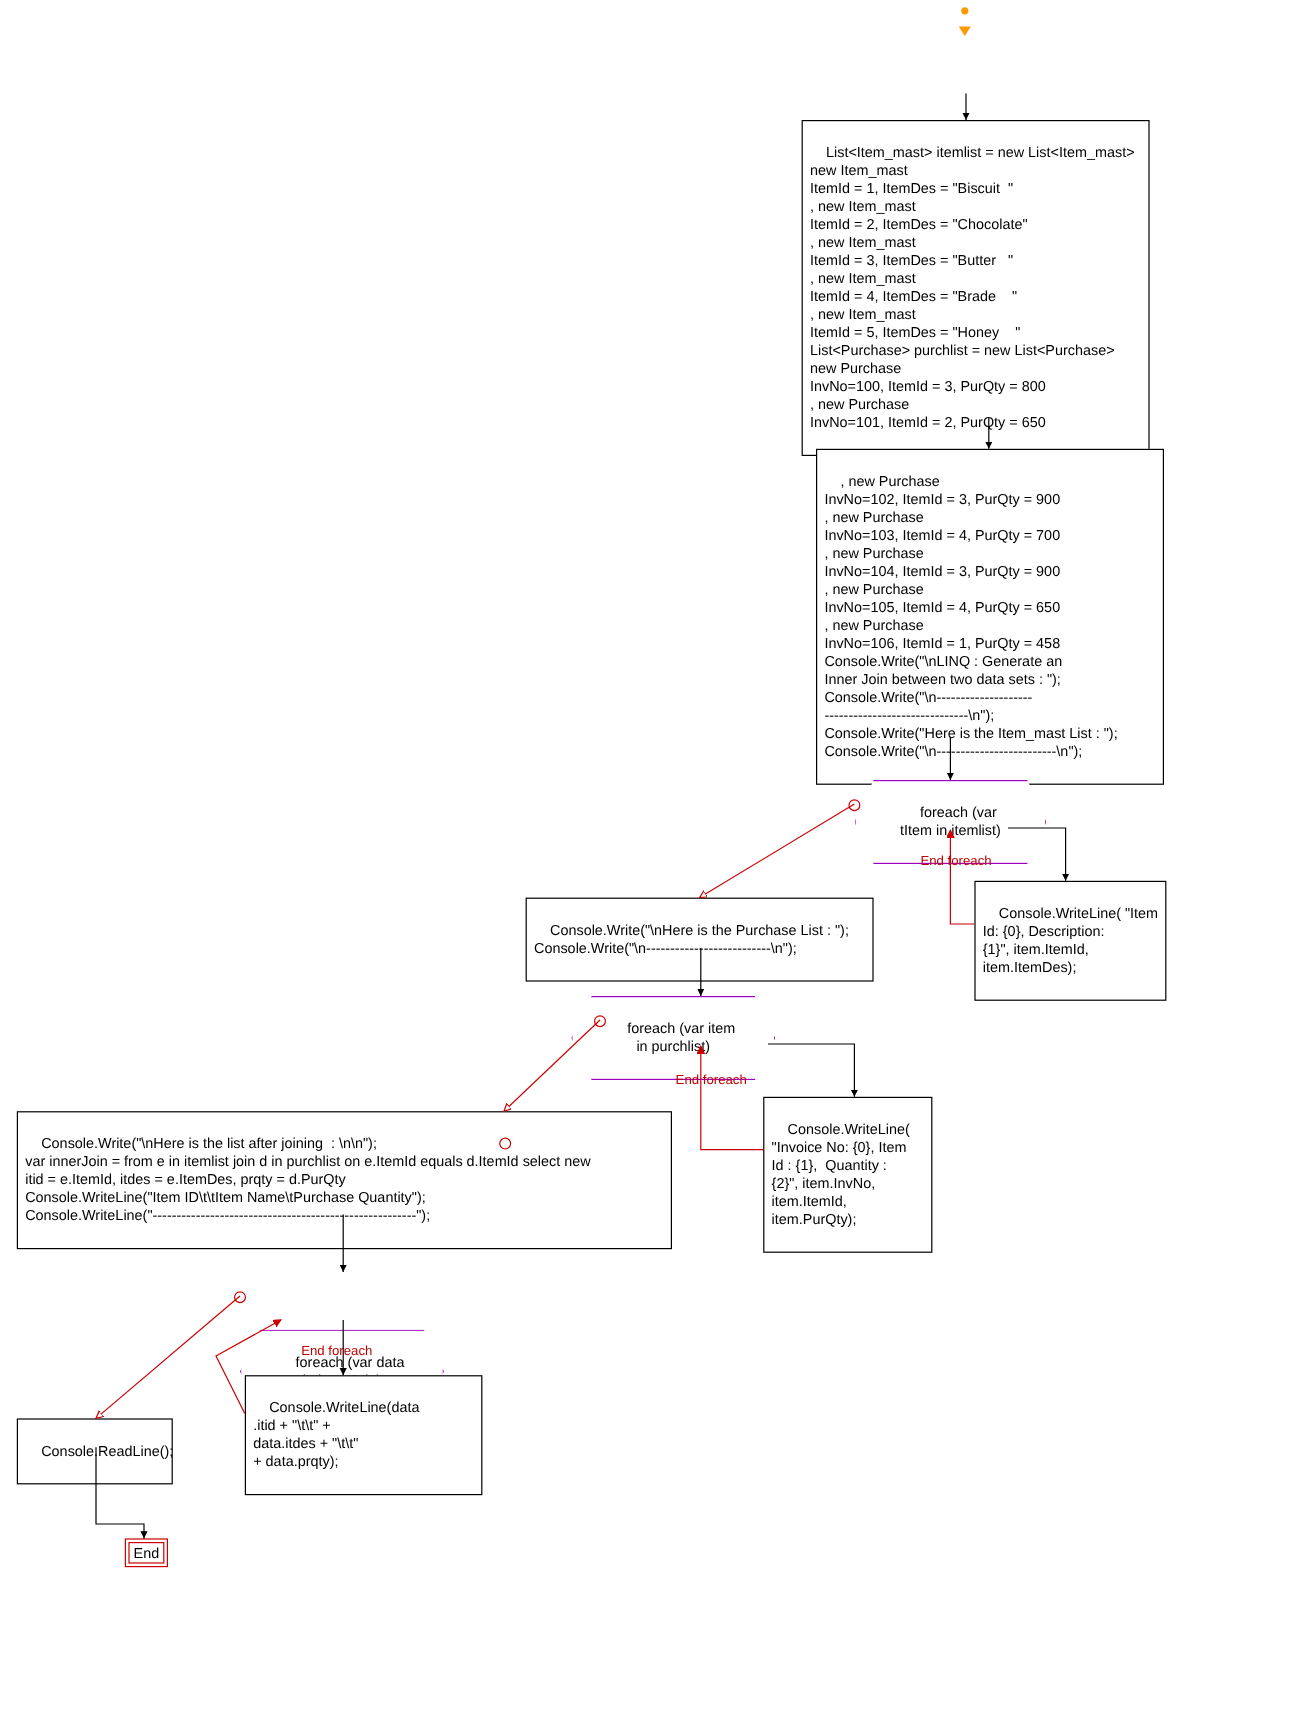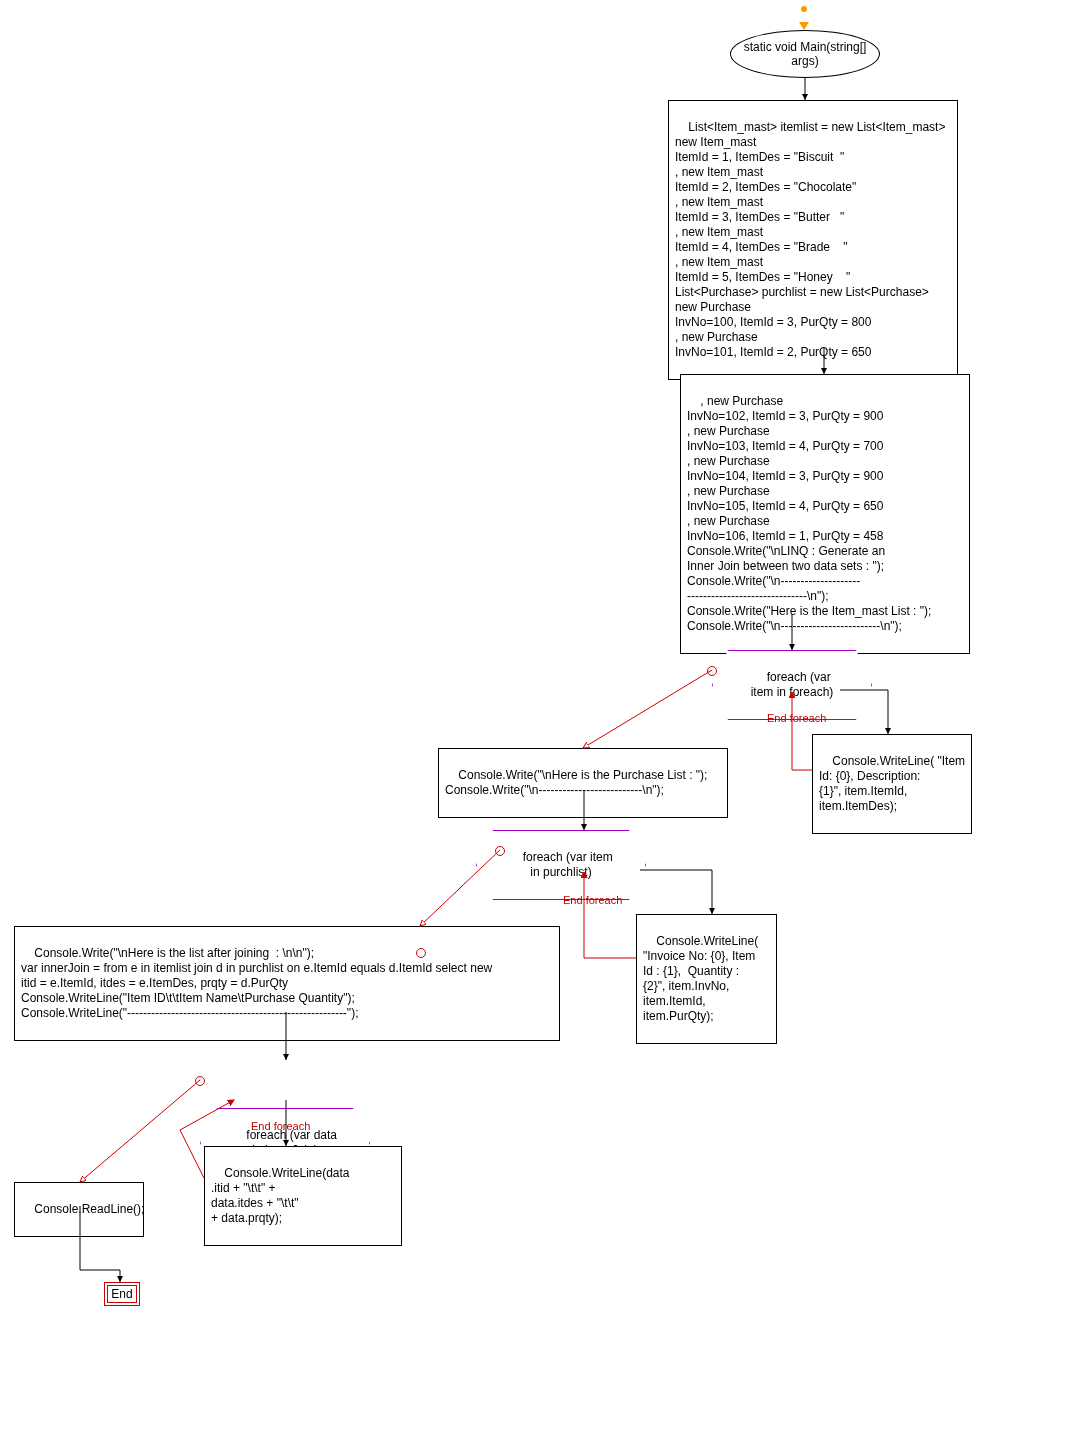--- a/index.html
+++ b/index.html
@@ -108,24 +108,20 @@
   }
 </style>
 </head>
 <body>
 
 <div class="canvas">
 
   <div class="start-dot" style="left:801px; top:6px;"></div>
   <div class="start-arrow" style="left:799px; top:22px;"></div>
 
-  <div class="ellipse" style="left:730px; top:30px; width:150px; height:48px;">
-    <span>static void
-Main(string[] args)</span>
-  </div>
 
   <div class="node" style="left:668px; top:100px; width:290px;">
     <span>List&lt;Item_mast&gt; itemlist = new List&lt;Item_mast&gt;
 new Item_mast
 ItemId = 1, ItemDes = "Biscuit  "
 , new Item_mast
 ItemId = 2, ItemDes = "Chocolate"
 , new Item_mast
 ItemId = 3, ItemDes = "Butter   "
 , new Item_mast
@@ -153,21 +149,21 @@
 Console.Write("\nLINQ : Generate an
 Inner Join between two data sets : ");
 Console.Write("\n--------------------
 ------------------------------\n");
 Console.Write("Here is the Item_mast List : ");
 Console.Write("\n-------------------------\n");</span>
   </div>
 
   <div class="hex" style="left:712px; top:650px; width:160px;">
     <span>foreach (var
-item in foreach)</span>
+tItem in itemlist)</span>
   </div>
 
   <div class="node" style="left:812px; top:734px; width:160px;">
     <span>Console.WriteLine( "Item
 Id: {0}, Description:
 {1}", item.ItemId,
 item.ItemDes);</span>
   </div>
 
   <div class="node" style="left:438px; top:748px; width:290px;">

